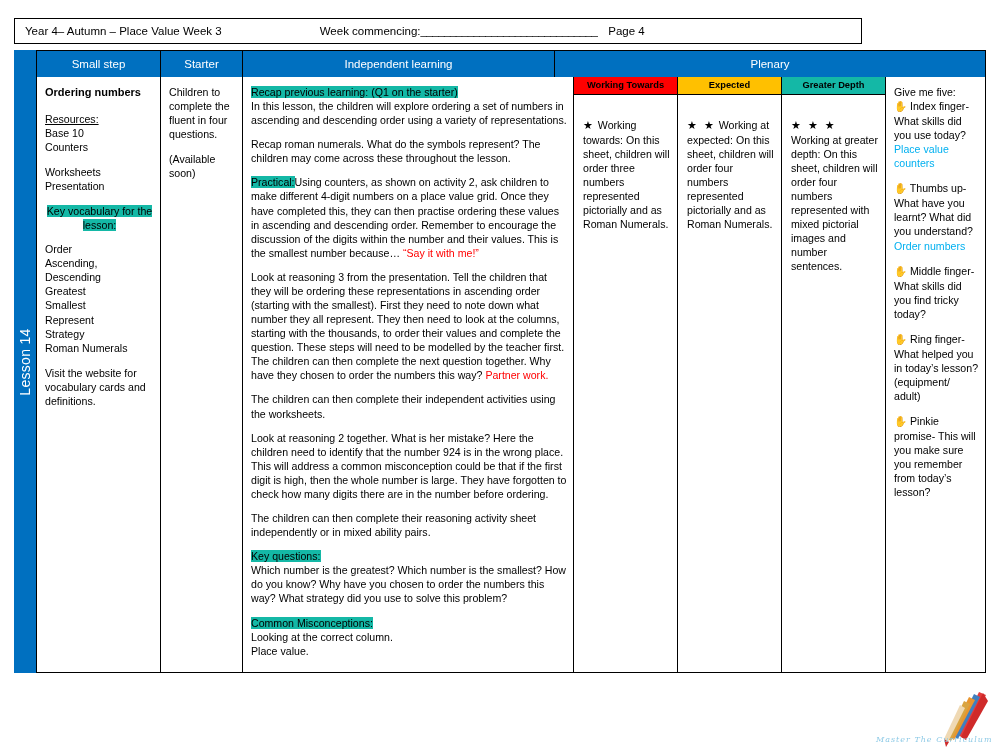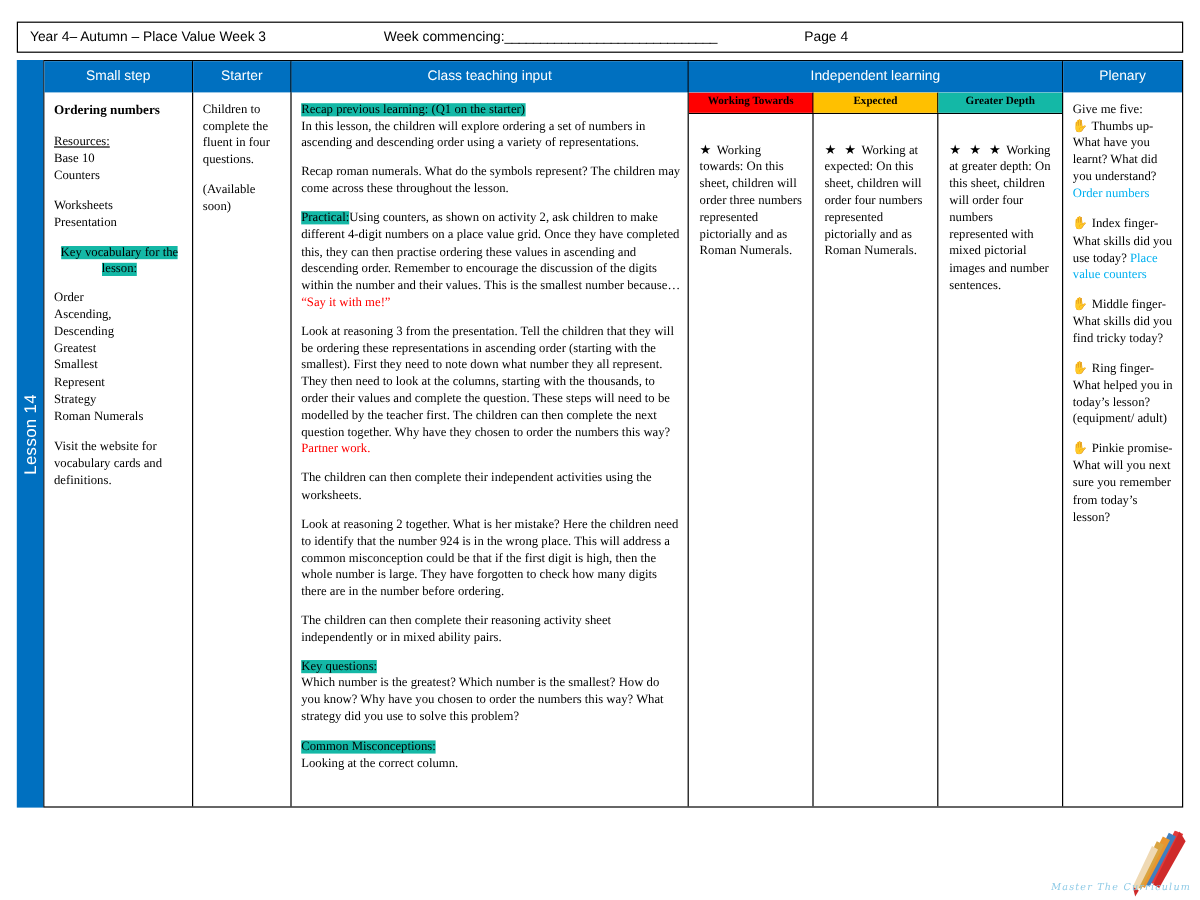--- a/index.html
+++ b/index.html
@@ -14,21 +14,21 @@
     color: #000000;
     overflow: hidden;
     position: relative;
   }
 
   
   .page-header {
     position: absolute;
     left: 14px;
     top: 18px;
-    width: 972px;
+    width: 848px;
     height: 26px;
     border: 1px solid #000000;
     box-sizing: border-box;
     display: flex;
     align-items: center;
     font-size: 11.5px;
   }
   .hdr-title {
     padding-left: 10px;
     white-space: nowrap;
@@ -106,21 +106,20 @@
     border-right: 1.5px solid #000000;
     box-sizing: border-box;
   }
   .head-cell:last-child { border-right: none; }
 
   
   .body-row {
     display: flex;
     flex: 1 1 auto;
     min-height: 0;
-    font-family: Liberation Serif, serif;
   }
   .body-cell {
     border-right: 1.5px solid #000000;
     box-sizing: border-box;
     padding: 8px 6px 4px 8px;
     font-size: 10.6px;
     line-height: 1.33;
     overflow: hidden;
   }
   .body-cell:last-child { border-right: none; }
@@ -253,21 +252,20 @@
 
   <div class="lesson-spine">
     <span class="lesson-spine-label">Lesson 14</span>
   </div>
 
   <div class="table-area">
 
     <div class="head-row">
       <div class="head-cell head-smallstep">Small step</div>
       <div class="head-cell head-starter">Starter</div>
-      <div class="head-cell head-teaching">Class teaching input</div>
       <div class="head-cell head-indep">Independent learning</div>
       <div class="head-cell head-plenary">Plenary</div>
     </div>
 
     <div class="body-row">
 
       <div class="body-cell c-smallstep">
         <div class="ss-title">Ordering numbers</div>
         <div><span class="ss-resources-label">Resources:</span></div>
         <div class="ss-line">Base 10</div>
@@ -311,20 +309,21 @@
         <div class="tc-block">The children can then complete their independent activities using the worksheets.</div>
         <div class="tc-block">Look at reasoning 2 together. What is her mistake? Here the children need to identify that the number 924 is in the wrong place. This will address a common misconception could be that if the first digit is high, then the whole number is large. They have forgotten to check how many digits there are in the number before ordering.</div>
         <div class="tc-block">The children can then complete their reasoning activity sheet independently or in mixed ability pairs.</div>
         <div class="tc-block">
           <div><span class="hl">Key questions:</span></div>
           <div>Which number is the greatest? Which number is the smallest? How do you know? Why have you chosen to order the numbers this way? What strategy did you use to solve this problem?</div>
         </div>
         <div class="tc-block">
           <div><span class="hl">Common Misconceptions:</span></div>
           <div>Looking at the correct column.</div>
+          <div>Place value.</div>
         </div>
       </div>
 
       <div class="body-cell c-indep">
         <div class="indep-subhead-row">
           <div class="indep-subhead" id="lvl0-head" style="background: rgb(255, 0, 0);">Working Towards</div>
           <div class="indep-subhead" id="lvl1-head" style="background: rgb(255, 192, 0);">Expected</div>
           <div class="indep-subhead" id="lvl2-head" style="background: #14b8a6;">Greater Depth</div>
         </div>
         <div class="indep-body-row">
@@ -343,39 +342,39 @@
             <span>Working at greater depth:</span>
             <span>On this sheet, children will order four numbers represented with mixed pictorial images and number sentences.</span>
           </div>
         </div>
       </div>
 
       <div class="body-cell c-plenary">
         <div>Give me five:</div>
         <div class="pl-block">
           <span class="hand">✋</span>
+          <span>Index finger- What skills did you use today?</span>
+          <span class="pl-blue">Place value counters</span>
+        </div>
+        <div class="pl-block">
+          <span class="hand">✋</span>
           <span>Thumbs up- What have you learnt? What did you understand?</span>
           <span class="pl-blue">Order numbers</span>
         </div>
         <div class="pl-block">
           <span class="hand">✋</span>
-          <span>Index finger- What skills did you use today?</span>
-          <span class="pl-blue">Place value counters</span>
-        </div>
-        <div class="pl-block">
-          <span class="hand">✋</span>
           <span>Middle finger- What skills did you find tricky today?</span>
         </div>
         <div class="pl-block">
           <span class="hand">✋</span>
           <span>Ring finger- What helped you in today’s lesson? (equipment/ adult)</span>
         </div>
         <div class="pl-block">
           <span class="hand">✋</span>
-          <span>Pinkie promise- What will you next sure you remember from today’s lesson?</span>
+          <span>Pinkie promise- This will you make sure you remember from today’s lesson?</span>
         </div>
       </div>
 
     </div>
   </div>
 </div>
 
 <div class="footer-url">www.masterthecurriculum.co.uk</div>
 
 <div class="logo">

